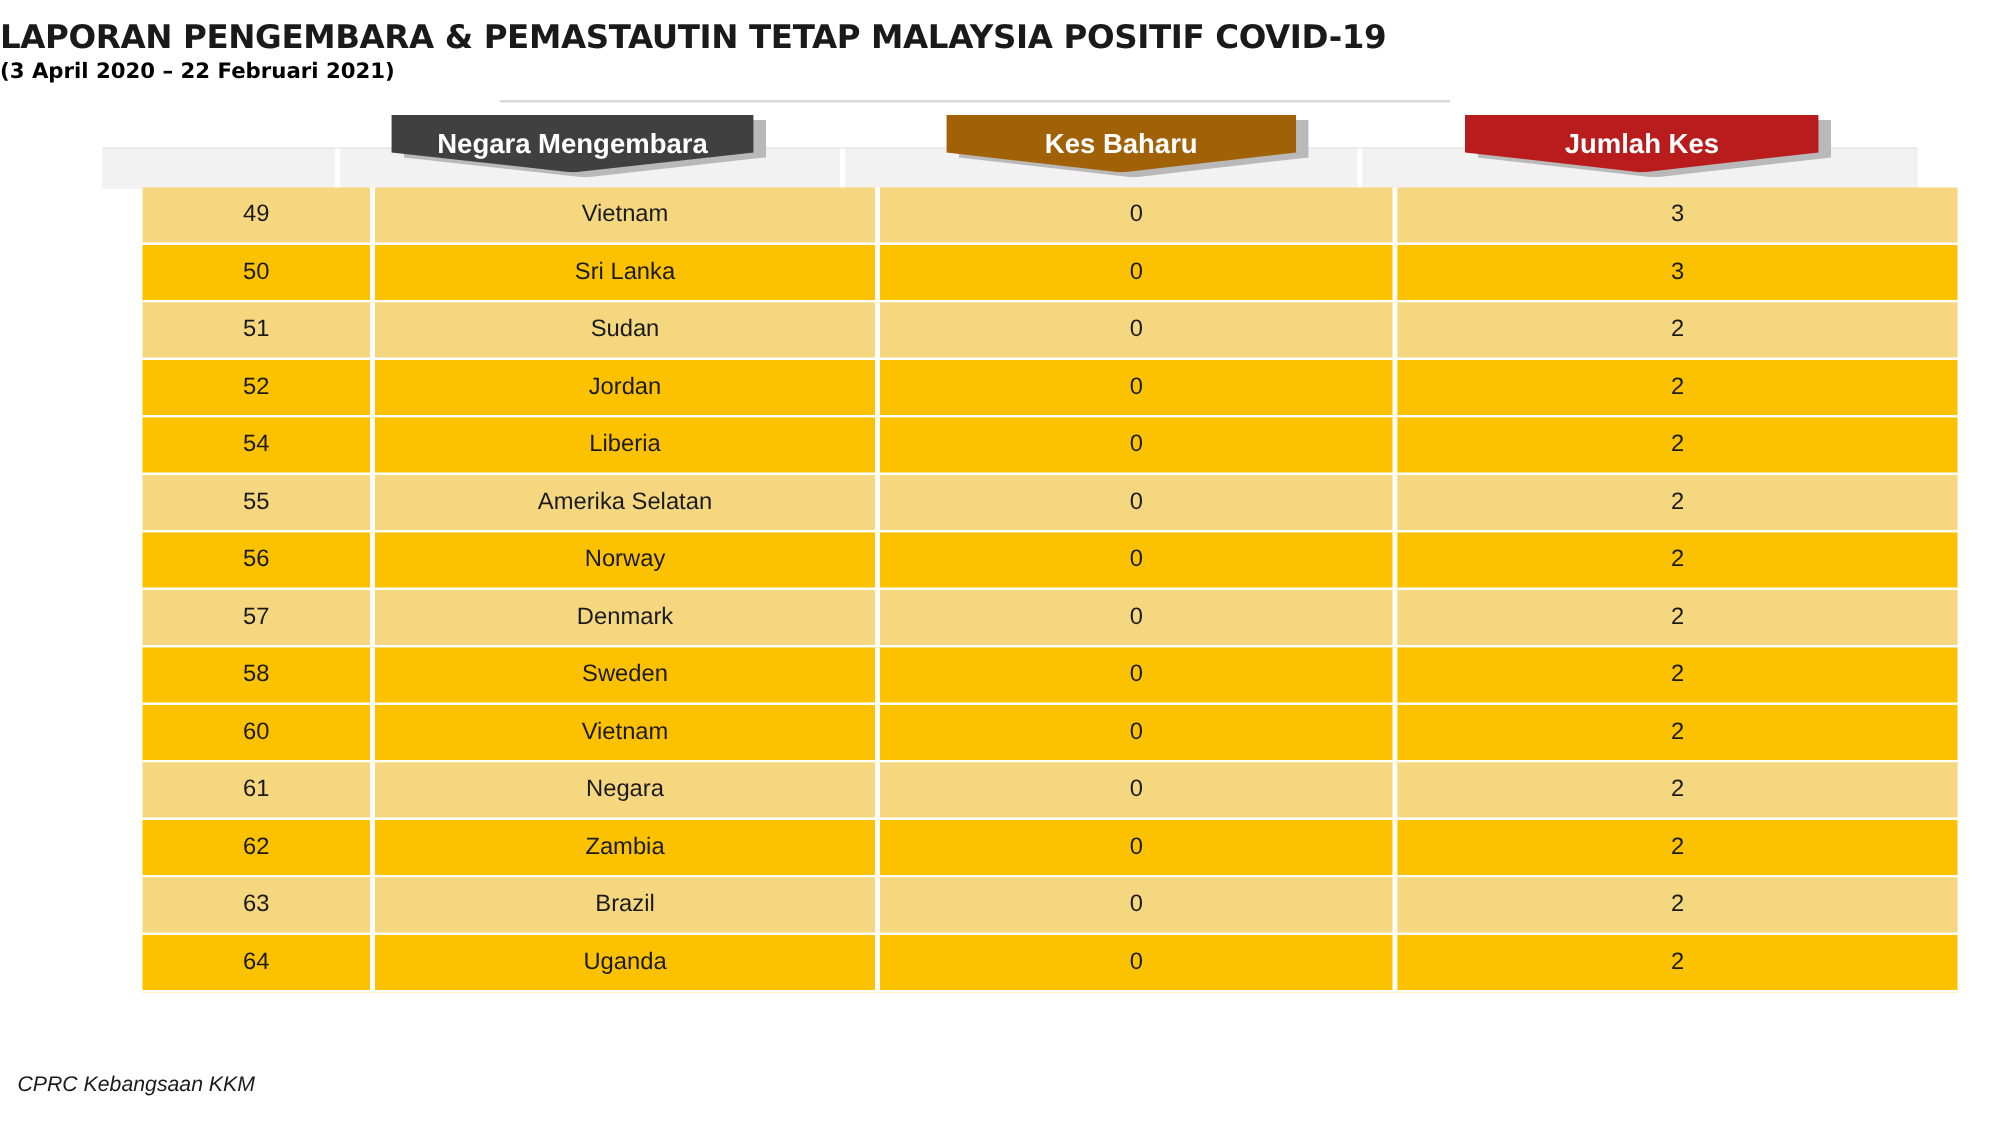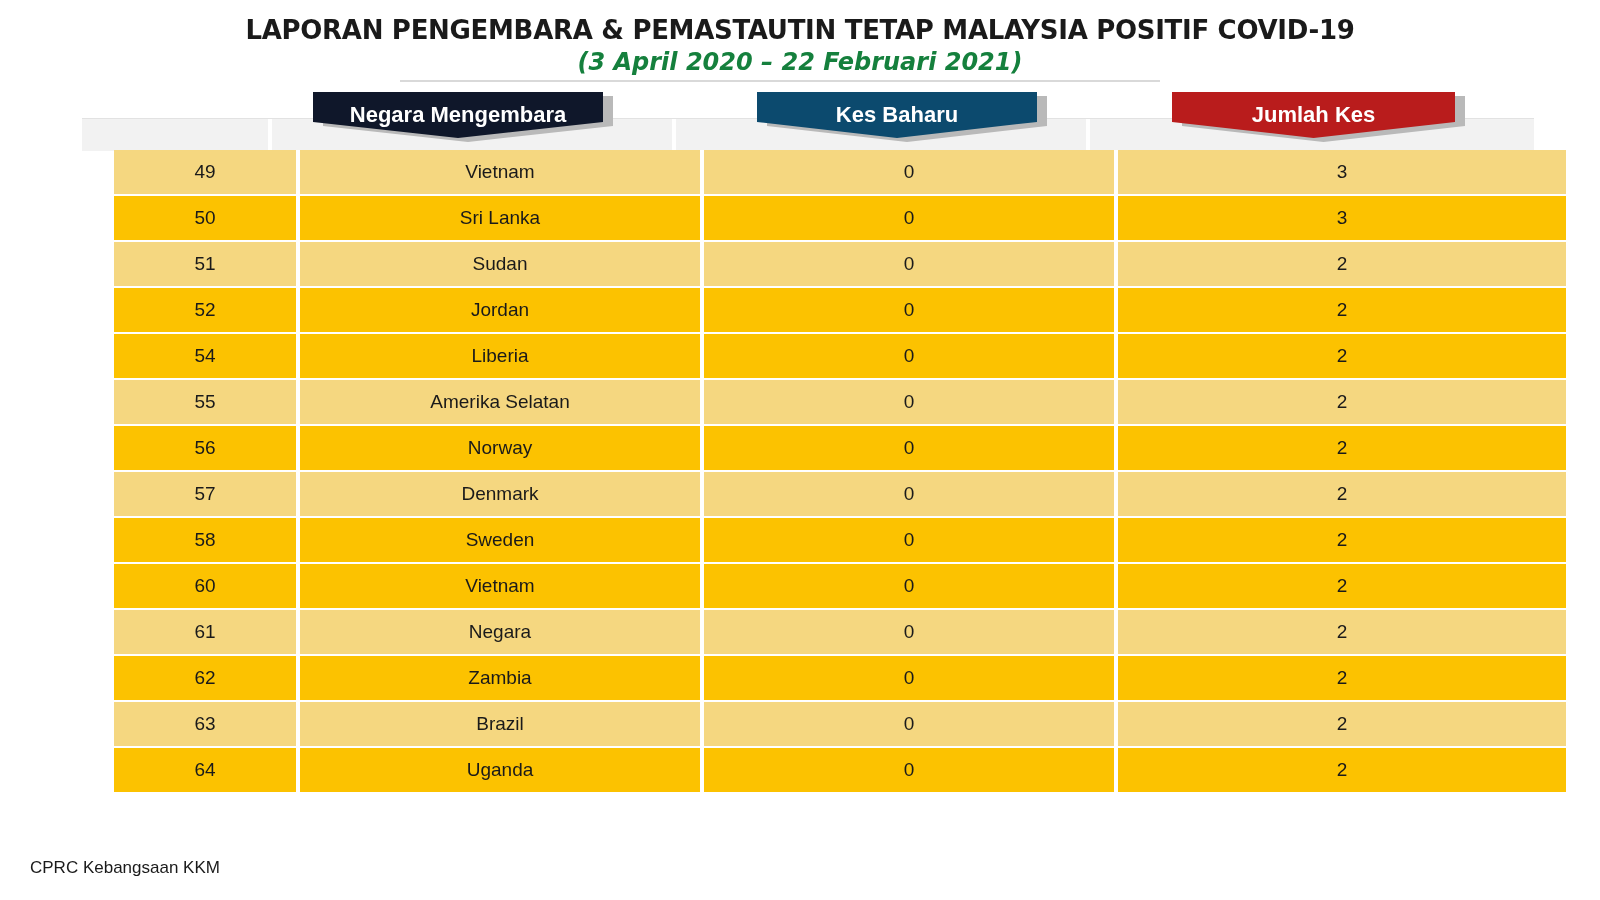--- a/index.html
+++ b/index.html
@@ -18,39 +18,37 @@
     height: 900px;
     box-sizing: border-box;
   }
 
   
   .title-block {
     position: absolute;
     top: 14px;
     left: 0;
     width: 1600px;
-    text-align: center;
   }
   .title-line1 {
     font-family: "DejaVu Sans", sans-serif;
     font-weight: bold;
     font-size: 26px;
     letter-spacing: -0.3px;
     color: #1a1a1a;
     line-height: 1.25;
     white-space: nowrap;
   }
   .title-line2 {
     font-family: "DejaVu Sans", sans-serif;
     font-weight: bold;
-    font-size: 24px;
-    color: #15803d;
+    font-size: 17px;
+    color: #000000;
     line-height: 1.25;
     white-space: nowrap;
-    font-style: italic;
   }
 
   
   .header-strip {
     position: absolute;
     top: 118px;
     left: 82px;
     width: 1452px;
     height: 32px;
     background: #f2f2f2;
@@ -92,23 +90,23 @@
     z-index: 4;
   }
   .ribbon-shadow {
     position: absolute;
     height: 46px;
     background: #b9b9b9;
     clip-path: polygon(0% 0%, 100% 0%, 100% 65%, 50% 100%, 0% 65%);
     z-index: 3;
   }
 
-  #ribbon-negara      { left: 313px;  top: 92px;  width: 290px; background: #0f172a; }
+  #ribbon-negara      { left: 313px;  top: 92px;  width: 290px; background: #404040; }
   #ribbon-negara-sh   { left: 323px;  top: 96px;  width: 290px; }
-  #ribbon-kes-baharu  { left: 757px;  top: 92px;  width: 280px; background: #0c4a6e; }
+  #ribbon-kes-baharu  { left: 757px;  top: 92px;  width: 280px; background: #a16207; }
   #ribbon-kes-sh      { left: 767px;  top: 96px;  width: 280px; }
   #ribbon-jumlah      { left: 1172px; top: 92px;  width: 283px; background: #b91c1c; }
   #ribbon-jumlah-sh   { left: 1182px; top: 96px;  width: 283px; }
 
   
   .table-wrap {
     position: absolute;
     top: 150px;
     left: 82px;
     width: 1452px;
@@ -138,22 +136,23 @@
   col.c-baharu { width: 414px; }
   col.c-jumlah { width: 448px; }
 
   tr.light td { background: #f4d municipal; }
   tr.light td { background: #f5d780; }
   tr.dark  td { background: #fcc200; }
 
   
   .footer {
     position: absolute;
-    left: 30px;
+    left: 14px;
     top: 858px;
+    font-style: italic;
     font-size: 17px;
     color: #1a1a1a;
     font-family: "Liberation Sans", sans-serif;
   }
 </style>
 </head>
 <body>
 
 <div class="page">
 

